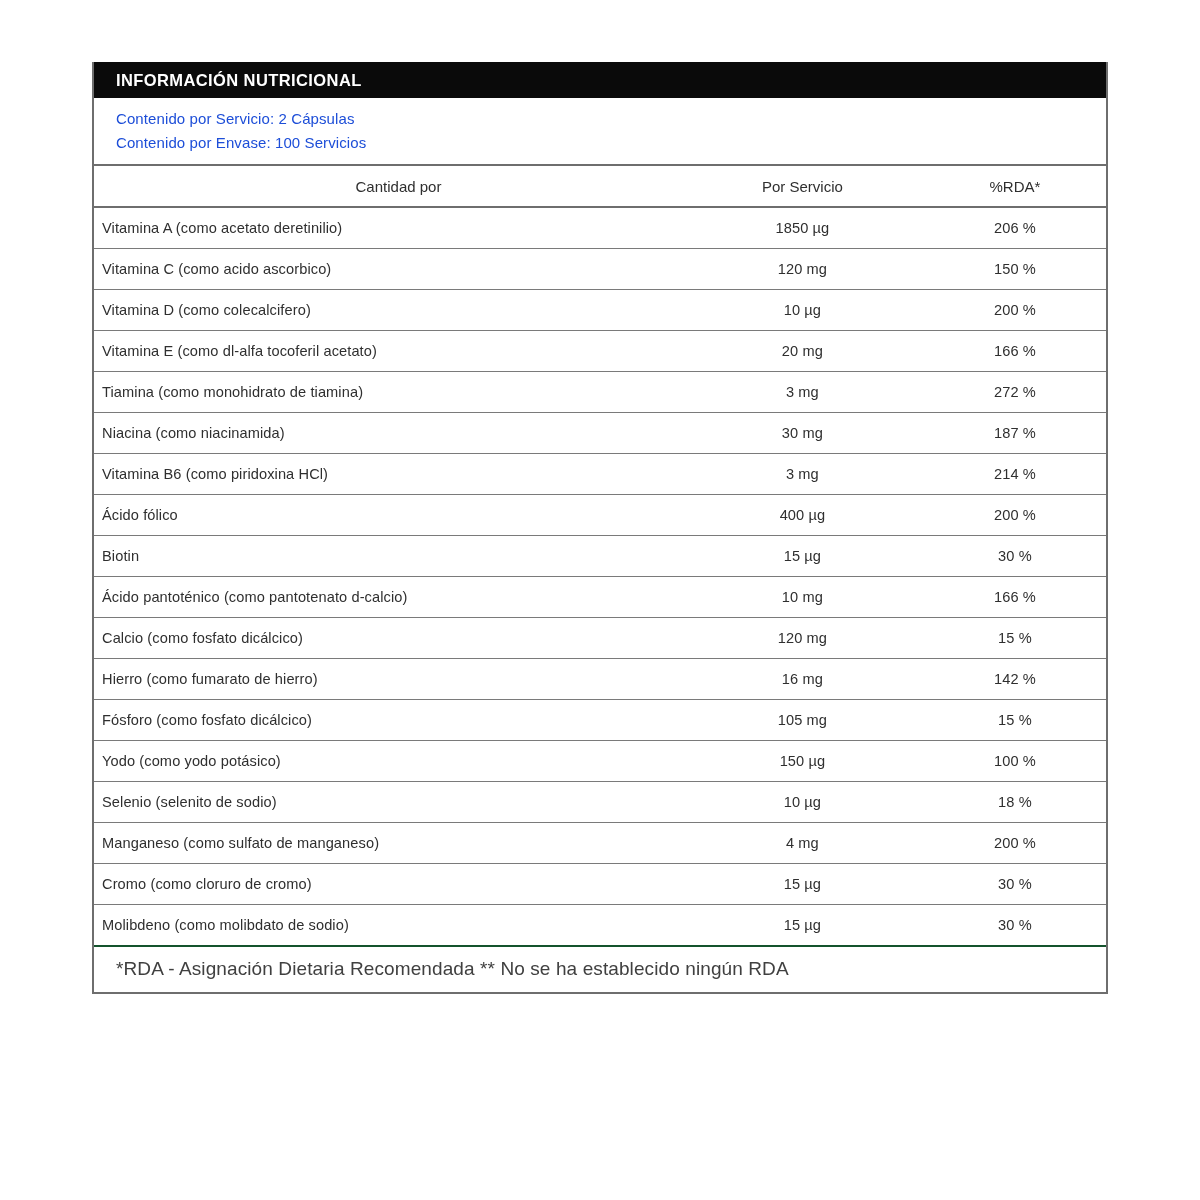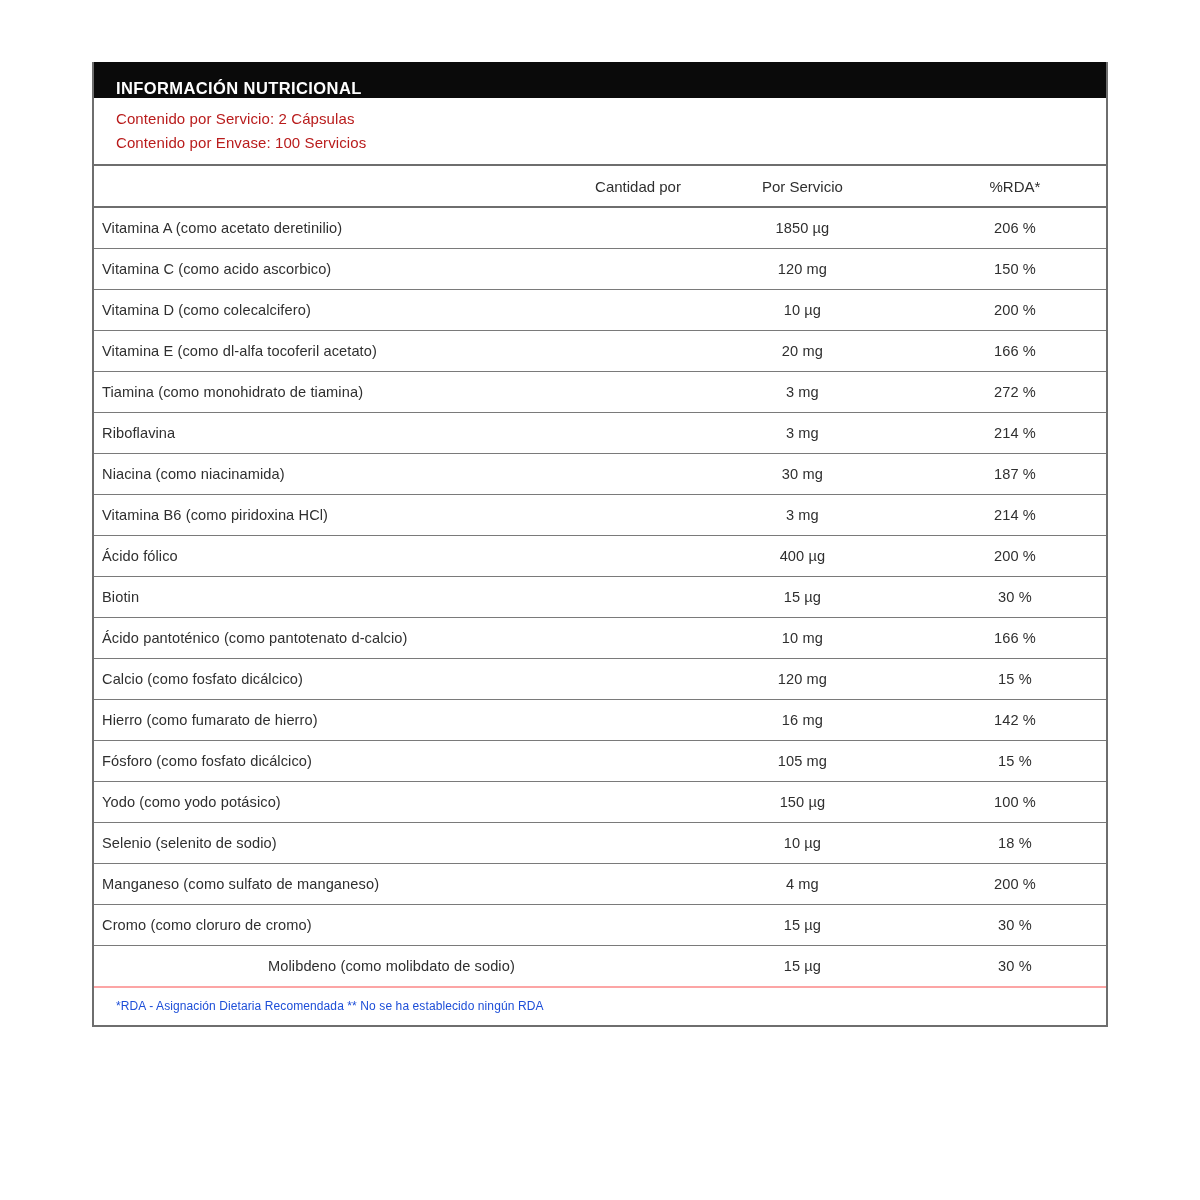--- a/index.html
+++ b/index.html
@@ -32,40 +32,40 @@
     border-left: 2px solid #6e6e6e;
     border-right: 2px solid #6e6e6e;
     background: #ffffff;
   }
 
   
   .title-bar {
     background: #0a0a0a;
     height: 36px;
     display: flex;
-    align-items: flex-end;
+    align-items: center;
     padding-left: 22px;
   }
   .title-bar .title-text {
     color: #ffffff;
     font-size: 16.5px;
     font-weight: bold;
     letter-spacing: 0.4px;
     font-family: "Liberation Sans", sans-serif;
   }
 
   
   .serving-block {
     padding: 9px 0 9px 22px;
     border-bottom: 2px solid #6e6e6e;
   }
   .serving-line {
     font-size: 15px;
     line-height: 24px;
-    color: #b91c1c;
+    color: #1d4ed8;
     letter-spacing: 0.1px;
   }
 
   
   table.nutri {
     width: 100%;
     border-collapse: collapse;
     table-layout: fixed;
   }
   table.nutri col.c-name   { width: 58%; }
@@ -79,21 +79,21 @@
     vertical-align: middle;
   }
 
   tr.head-row th {
     height: 40px;
     border-bottom: 2px solid #6e6e6e;
     font-size: 15px;
     color: #2f2f2f;
   }
   tr.head-row th.h-name {
-    text-align: right;
+    text-align: center;
     padding-left: 22px;
   }
   tr.head-row th.h-amount,
   tr.head-row th.h-rda {
     text-align: center;
   }
 
   tr.data-row td {
     height: 40px;
     border-bottom: 1.6px solid #7a7a7a;
@@ -103,29 +103,28 @@
   }
   tr.data-row td.d-name {
     text-align: left;
     padding-left: 8px;
   }
   tr.data-row td.d-amount,
   tr.data-row td.d-rda {
     text-align: center;
   }
   tr.data-row:last-child td {
-    border-bottom: 2px solid #fca5a5;
-    text-align: center;
+    border-bottom: 2px solid #14532d;
   }
 
   
   .footnote {
     padding: 11px 0 12px 22px;
-    font-size: 12px;
-    color: #1d4ed8;
+    font-size: 19px;
+    color: #404040;
     border-bottom: 2px solid #6e6e6e;
     letter-spacing: 0.1px;
   }
 </style>
 </head>
 <body>
 
 <div class="page">
   <div class="panel">
 
@@ -171,25 +170,20 @@
             <td class="d-name">Vitamina E (como dl-alfa tocoferil acetato)</td>
             <td class="d-amount">20 mg</td>
             <td class="d-rda">166 %</td>
           </tr>
           <tr class="data-row">
             <td class="d-name">Tiamina (como monohidrato de tiamina)</td>
             <td class="d-amount">3 mg</td>
             <td class="d-rda">272 %</td>
           </tr>
           <tr class="data-row">
-            <td class="d-name">Riboflavina</td>
-            <td class="d-amount">3 mg</td>
-            <td class="d-rda">214 %</td>
-          </tr>
-          <tr class="data-row">
             <td class="d-name">Niacina (como niacinamida)</td>
             <td class="d-amount">30 mg</td>
             <td class="d-rda">187 %</td>
           </tr>
           <tr class="data-row">
             <td class="d-name">Vitamina B6 (como piridoxina HCl)</td>
             <td class="d-amount">3 mg</td>
             <td class="d-rda">214 %</td>
           </tr>
           <tr class="data-row">

